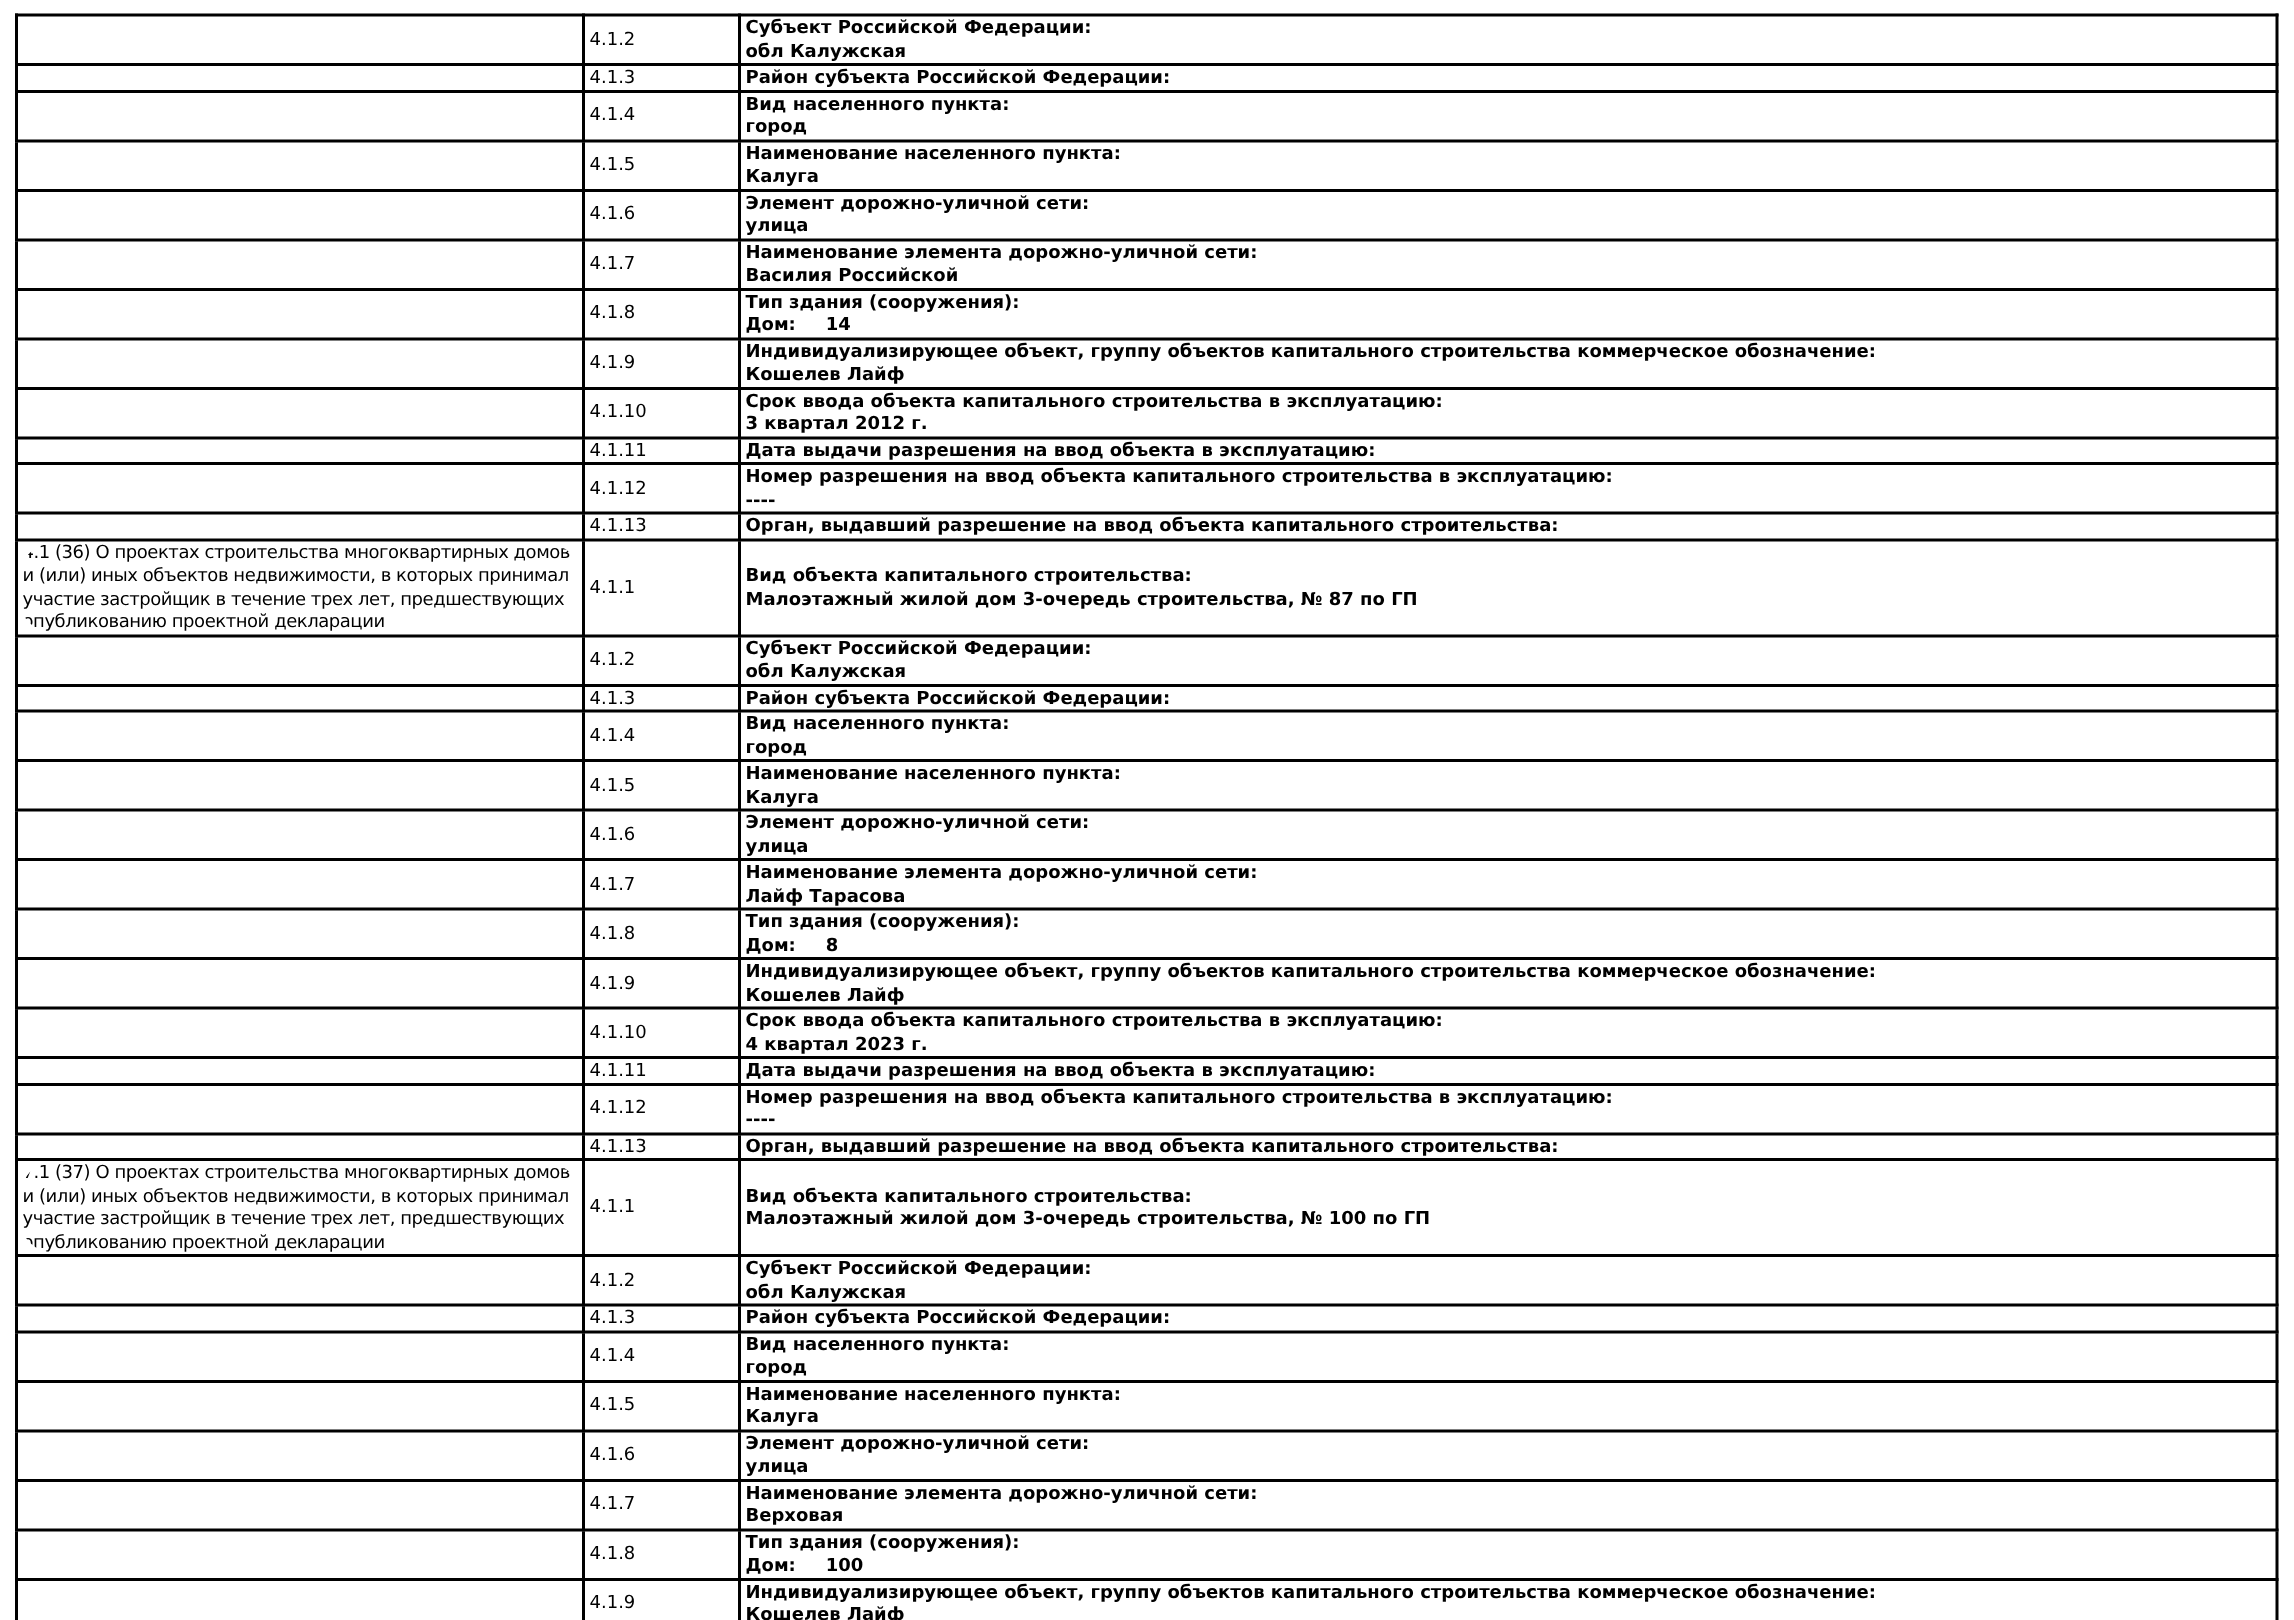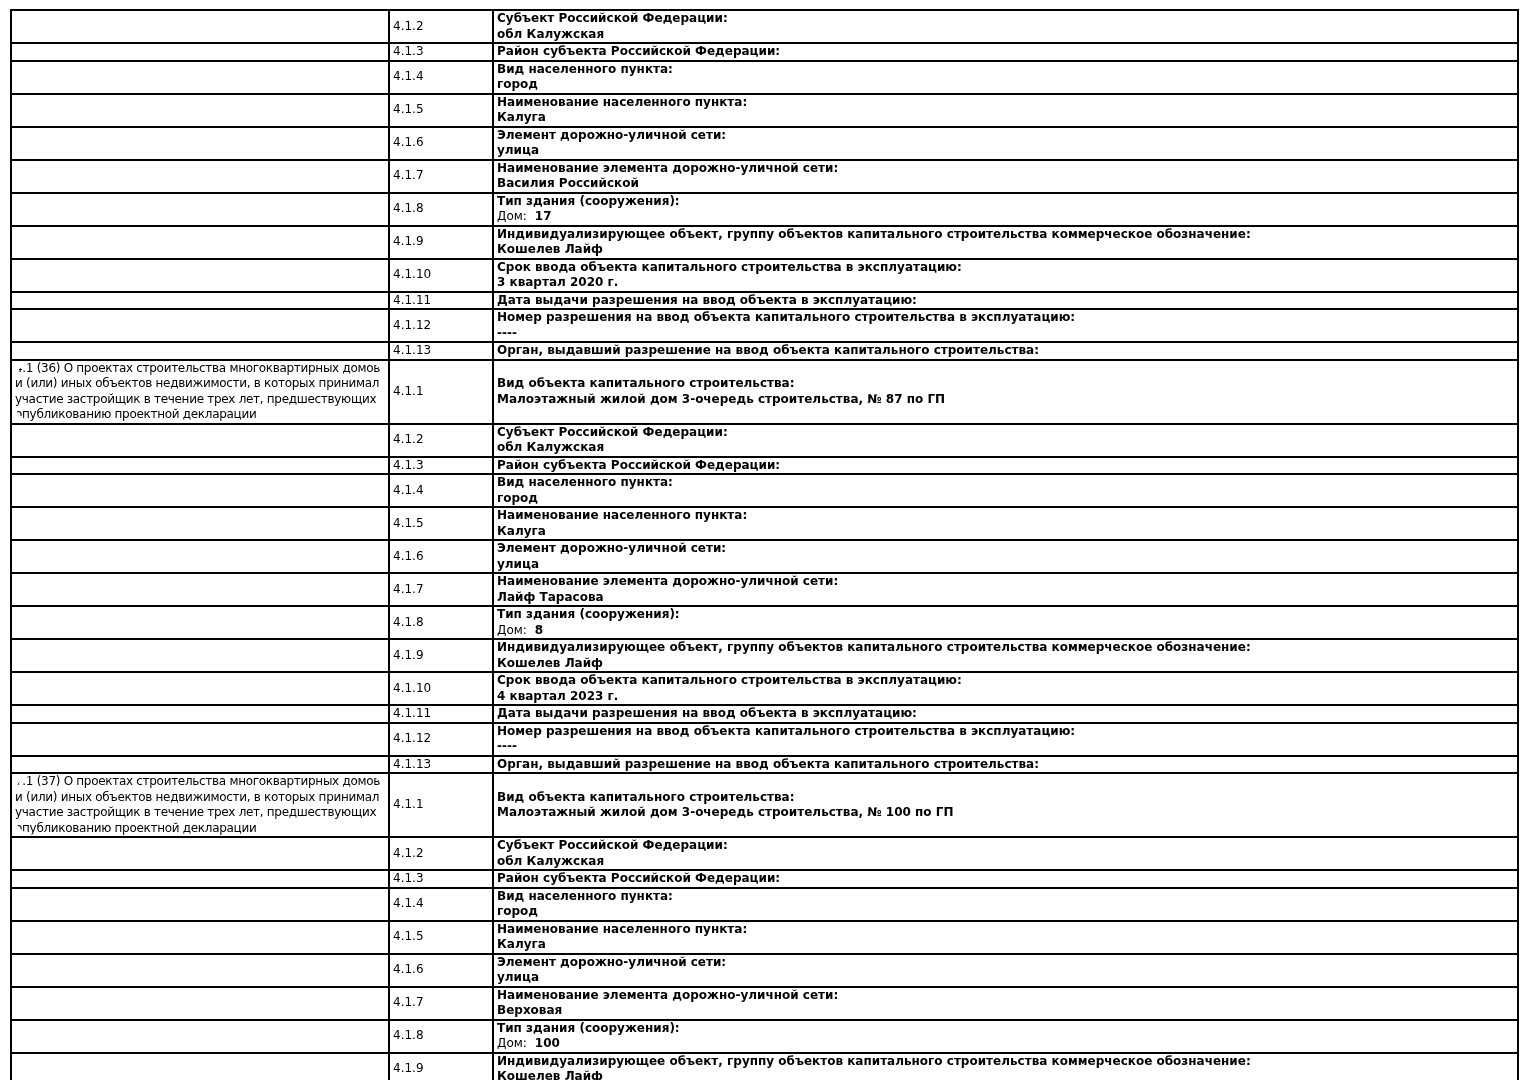--- a/index.html
+++ b/index.html
@@ -43,22 +43,22 @@
   }
   .field-label {
     font-weight: bold;
     white-space: nowrap;
   }
   .field-value {
     font-weight: bold;
     white-space: nowrap;
   }
   .value-prefix {
-    font-weight: normal;
-    margin-right: 8px;
+    font-weight: bold;
+    margin-right: 20px;
   }
 </style>
 </head>
 <body>
 
 <div class="page">
   <table class="decl">
     <colgroup>
       <col style="width:378px">
       <col style="width:104px">
@@ -110,37 +110,37 @@
           <td class="col-content">
             <div class="field-label">Наименование элемента дорожно-уличной сети:</div>
             <div class="field-value">Василия Российской</div>
           </td>
         </tr>
         <tr>
           <td class="col-section"></td>
           <td class="col-code">4.1.8</td>
           <td class="col-content">
             <div class="field-label">Тип здания (сооружения):</div>
-            <div class="field-value"><span class="value-prefix">Дом:</span><span>17</span></div>
+            <div class="field-value"><span class="value-prefix">Дом:</span><span>14</span></div>
           </td>
         </tr>
         <tr>
           <td class="col-section"></td>
           <td class="col-code">4.1.9</td>
           <td class="col-content">
             <div class="field-label">Индивидуализирующее объект, группу объектов капитального строительства коммерческое обозначение:</div>
             <div class="field-value">Кошелев Лайф</div>
           </td>
         </tr>
         <tr>
           <td class="col-section"></td>
           <td class="col-code">4.1.10</td>
           <td class="col-content">
             <div class="field-label">Срок ввода объекта капитального строительства в эксплуатацию:</div>
-            <div class="field-value">3 квартал 2020 г.</div>
+            <div class="field-value">3 квартал 2012 г.</div>
           </td>
         </tr>
         <tr>
           <td class="col-section"></td>
           <td class="col-code">4.1.11</td>
           <td class="col-content">
             <div class="field-label">Дата выдачи разрешения на ввод объекта в эксплуатацию:</div>
           </td>
         </tr>
         <tr>

